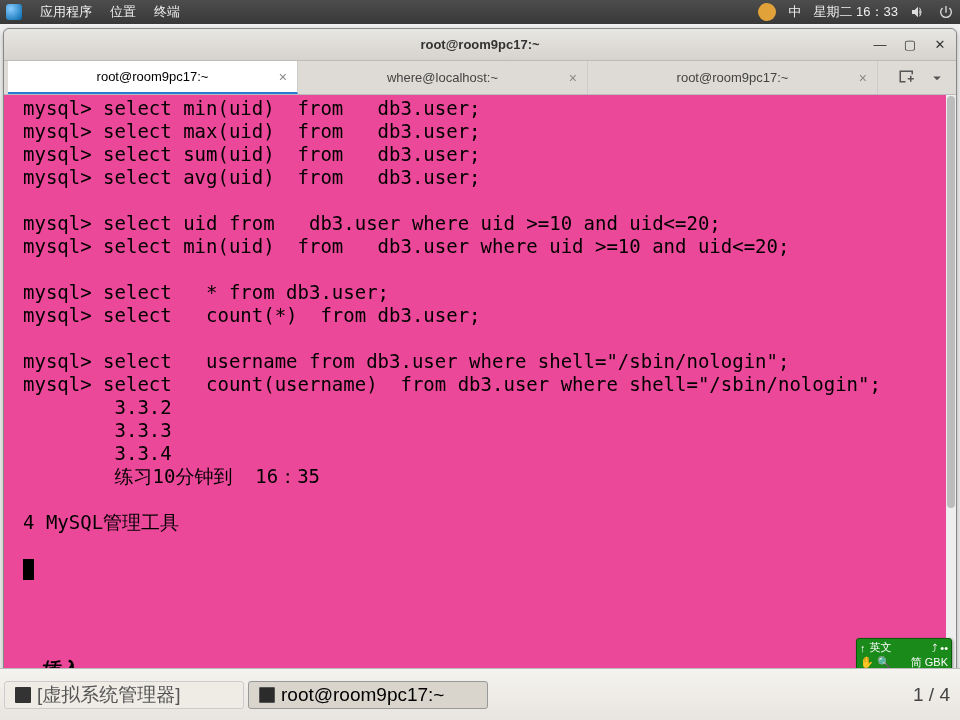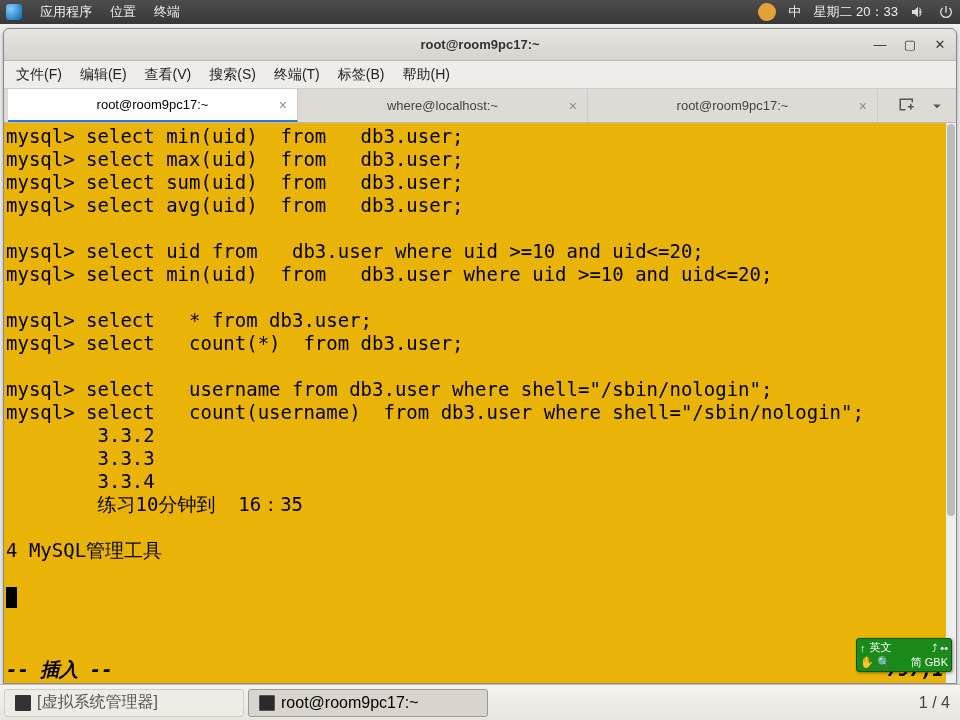--- a/index.html
+++ b/index.html
@@ -26,36 +26,36 @@
 
 
 .tabbar { height:34px; display:flex; align-items:stretch; background:#dedbd6; border-bottom:1px solid #bbb; padding-left:4px;}
 .tab { flex:0 0 290px; display:flex; align-items:center; justify-content:center; position:relative; font-size:13px; color:#444; border-right:1px solid #ccc; cursor:pointer;}
 .tab.active { background:#fff; border-bottom:2px solid #2a7ad4; color:#000;}
 .tab .close { position:absolute; right:10px; color:#888; font-size:14px;}
 .tabbar .tools { margin-left:auto; display:flex; align-items:center; gap:12px; padding:0 10px;}
 .tabbar .tools svg { width:18px; height:18px; fill:#555; }
 
 
-.terminal { flex:1; background:#eab308; position:relative; font-family: "Noto Sans Mono CJK","DejaVu Sans Mono",monospace; font-size:19px; line-height:23px; color:#000; padding:2px 0 0 2px; overflow:hidden;}
+.terminal { flex:1; background:#ec4899; position:relative; font-family: "Noto Sans Mono CJK","DejaVu Sans Mono",monospace; font-size:19px; line-height:23px; color:#000; padding:2px 0 0 19px; overflow:hidden;}
 .terminal pre { font-family:inherit; white-space:pre; }
 .terminal .scrollbar { position:absolute; right:0; top:0; width:10px; height:100%; background:#eee;}
 .terminal .scrollbar .thumb { width:8px; margin:1px; height:70%; background:#bcbcbc; border-radius:4px;}
 .cursor { display:inline-block; width:11px; height:21px; background:#000; vertical-align:bottom;}
 .statusline { position:absolute; bottom:2px; left:2px; right:12px; display:flex; font-family:inherit; font-size:19px; font-weight:bold;font-style:italic;}
 .statusline .mode { }
 .statusline .pos { margin-left:auto; }
 
 
 .ime { position:absolute; right:8px; bottom:48px; width:96px; height:34px; background:#1a8a1a; border:1px solid #0a5a0a; border-radius:3px; color:#fff; font-size:11px; display:flex; flex-direction:column; padding:1px 3px; box-shadow:1px 1px 3px rgba(0,0,0,.4);}
 .ime .row { display:flex; align-items:center; gap:4px; height:15px;}
 .ime .row span { font-size:11px; }
 
 
-.taskbar { position:absolute; bottom:0; left:0; right:0; height:36px; background:linear-gradient(#f5f3ef,#e8e5df); border-top:1px solid #bbb; display:flex; align-items:center; padding:0 4px; font-size:16px;}
+.taskbar { position:absolute; bottom:0; left:0; right:0; height:52px; background:linear-gradient(#f5f3ef,#e8e5df); border-top:1px solid #bbb; display:flex; align-items:center; padding:0 4px; font-size:19px;}
 .taskbar .task { height:28px; display:flex; align-items:center; gap:6px; padding:0 10px; border:1px solid #ccc; border-radius:3px; margin-right:4px; background:#efece6; color:#555; cursor:pointer; min-width:240px;}
 .taskbar .task.active { background:#d9d5cd; border-color:#999; color:#000;}
 .taskbar .task .ticon { width:16px; height:16px; display:inline-block;}
 .taskbar .right { margin-left:auto; display:flex; align-items:center; gap:8px; padding:0 6px; color:#444;}
 .skicon { width:16px; height:12px; background:#333; border-radius:1px; display:inline-block;}
 .termicon { background:#2b2b2b; border:1px solid #555;}
 .wpsicon { background:#e4561f; border-radius:3px;}
 </style>
 </head>
 <body>
@@ -63,49 +63,40 @@
 <div class="sysbar">
   <div class="left">
     <span class="apps-icon"></span>
     <span>应用程序</span>
     <span>位置</span>
     <span>终端</span>
   </div>
   <div class="right">
     <span class="face"></span>
     <span>中</span>
-    <span>星期二 20：33</span>
+    <span>星期二 16：33</span>
     <svg class="sysicon" viewBox="0 0 24 24">
         <path d="M3 9v6h4l5 5V4L7 9H3zm13 3a4 4 0 0 0-2-3.5v7A4 4 0 0 0 16 12zm-2-7v2a7 7 0 0 1 0 10v2a9 9 0 0 0 0-14z"></path>
       </svg>
     <svg class="sysicon" viewBox="0 0 24 24">
         <path d="M13 3h-2v10h2V3zm4.8 2.2l-1.4 1.4A7 7 0 1 1 7.6 6.6L6.2 5.2a9 9 0 1 0 11.6 0z"></path>
       </svg>
   </div>
 </div>
 
 <div class="window">
   <div class="titlebar">
     <span class="title">root@room9pc17:~</span>
     <div class="winbtns">
       <span class="winbtn">—</span>
       <span class="winbtn">▢</span>
       <span class="winbtn">✕</span>
     </div>
   </div>
 
-  <div class="menubar">
-    <span class="mi">文件(F)</span>
-    <span class="mi">编辑(E)</span>
-    <span class="mi">查看(V)</span>
-    <span class="mi">搜索(S)</span>
-    <span class="mi">终端(T)</span>
-    <span class="mi">标签(B)</span>
-    <span class="mi">帮助(H)</span>
-  </div>
 
   <div class="tabbar">
     <div class="tab active">
       <span>root@room9pc17:~</span>
       <span class="close">×</span>
     </div>
     <div class="tab">
       <span>where@localhost:~</span>
       <span class="close">×</span>
     </div>

